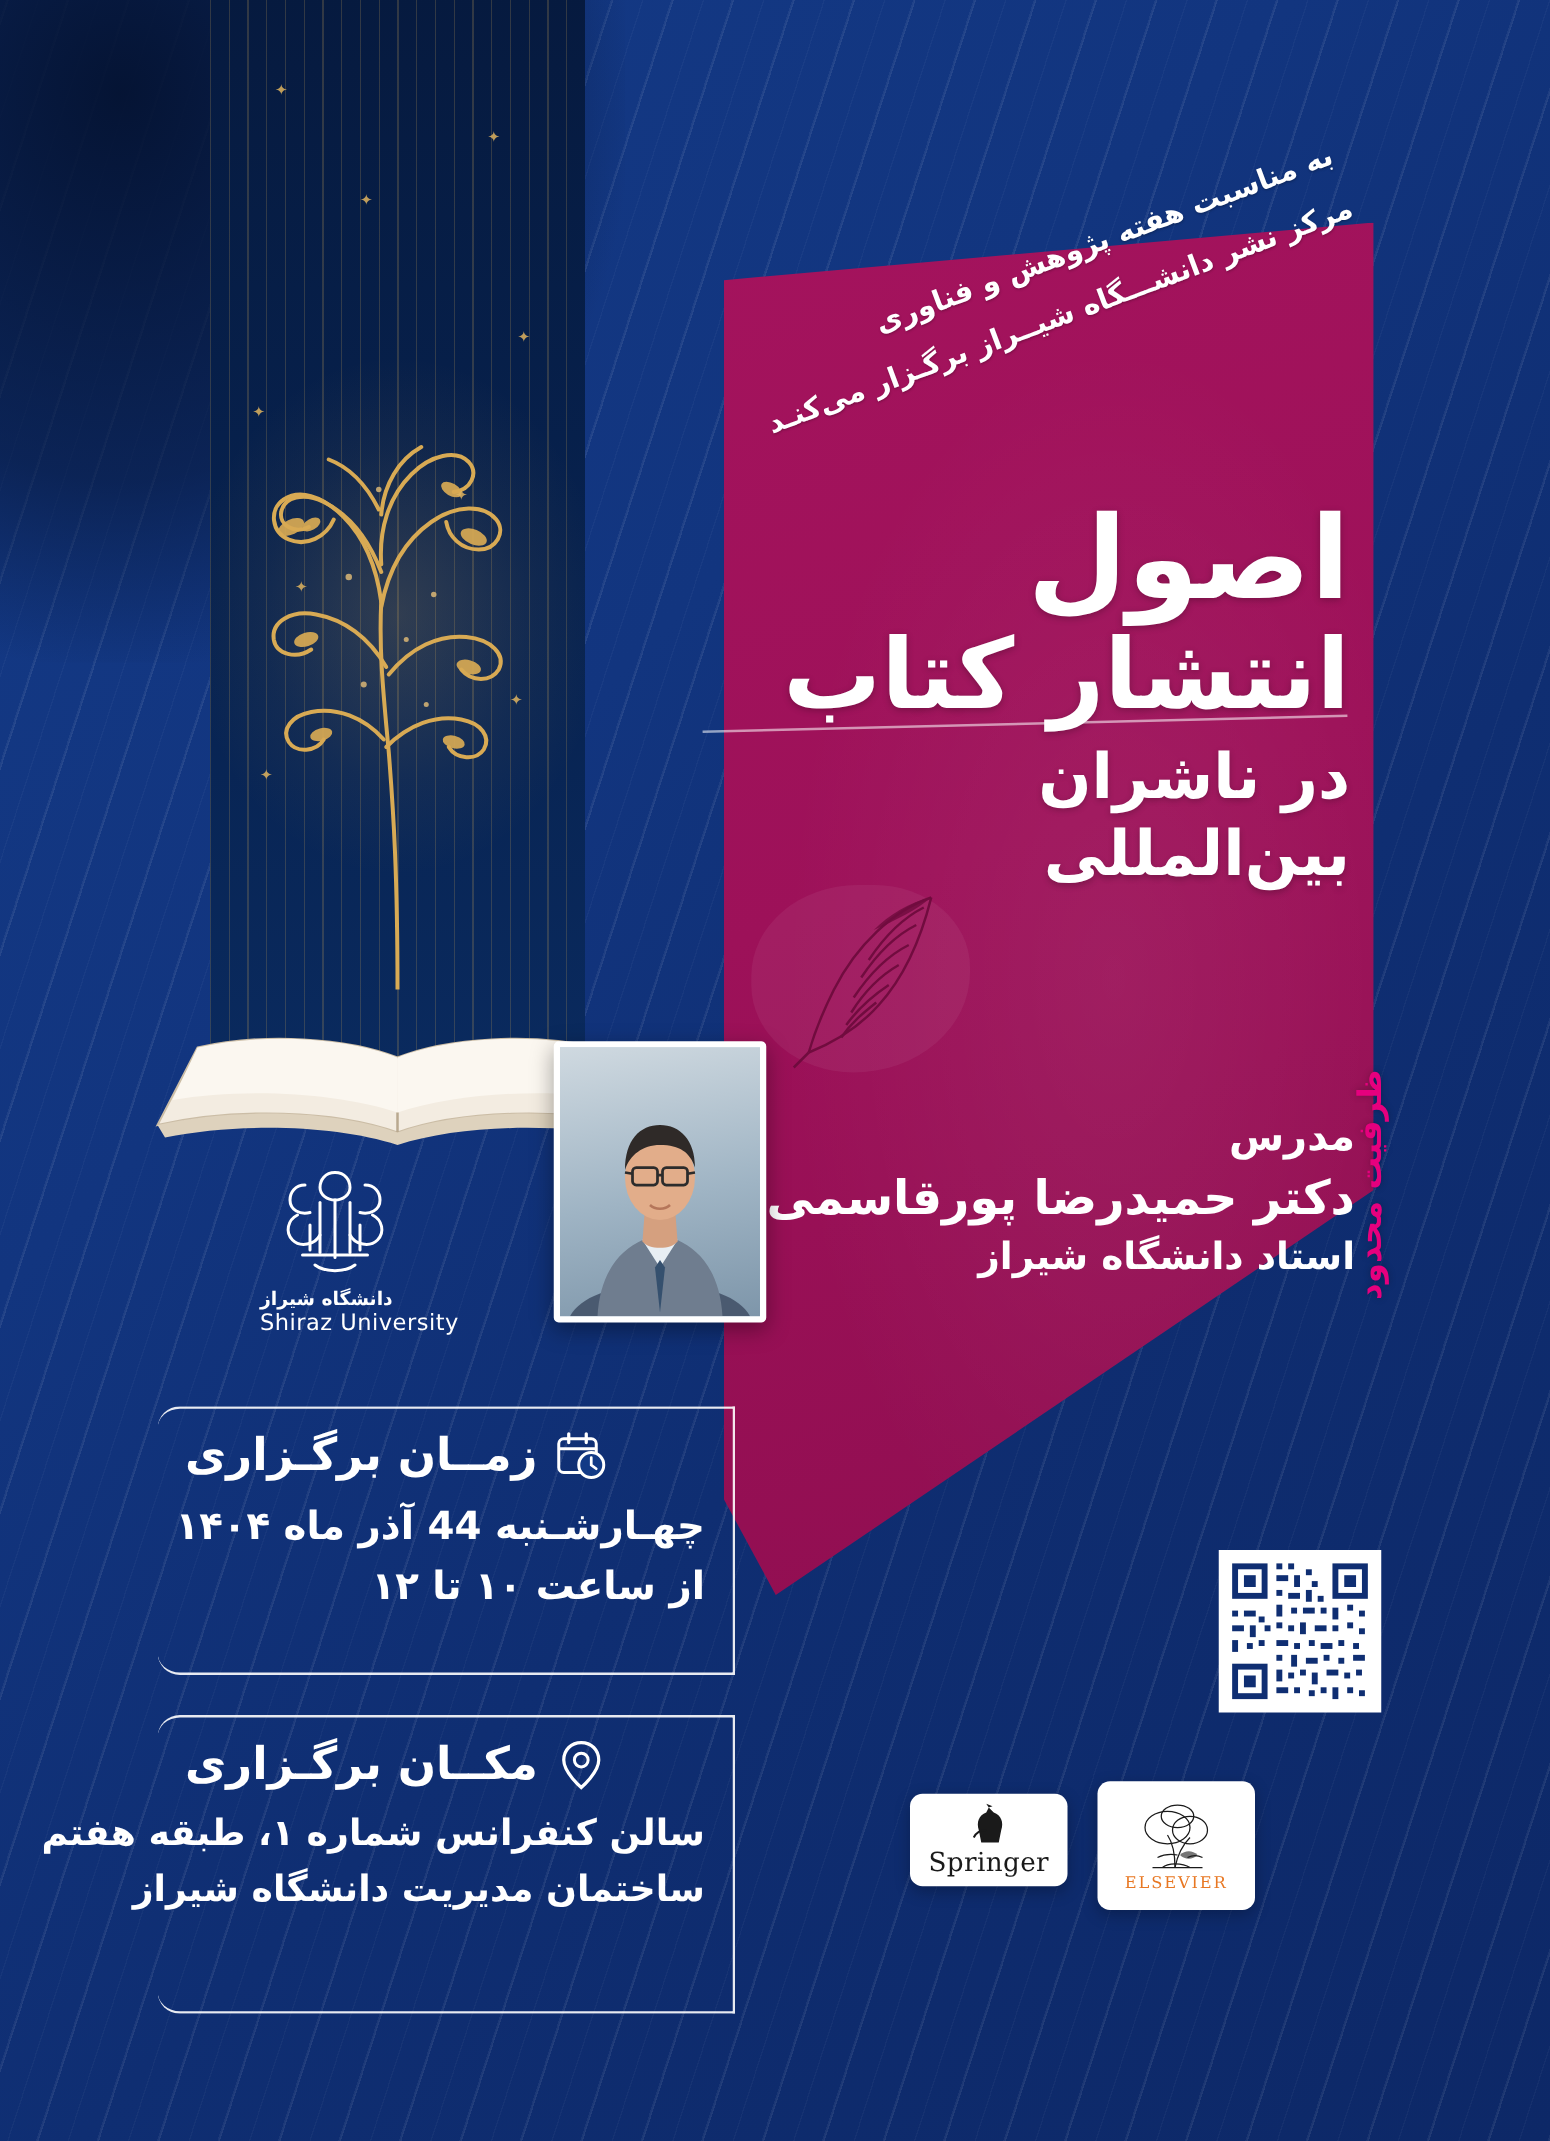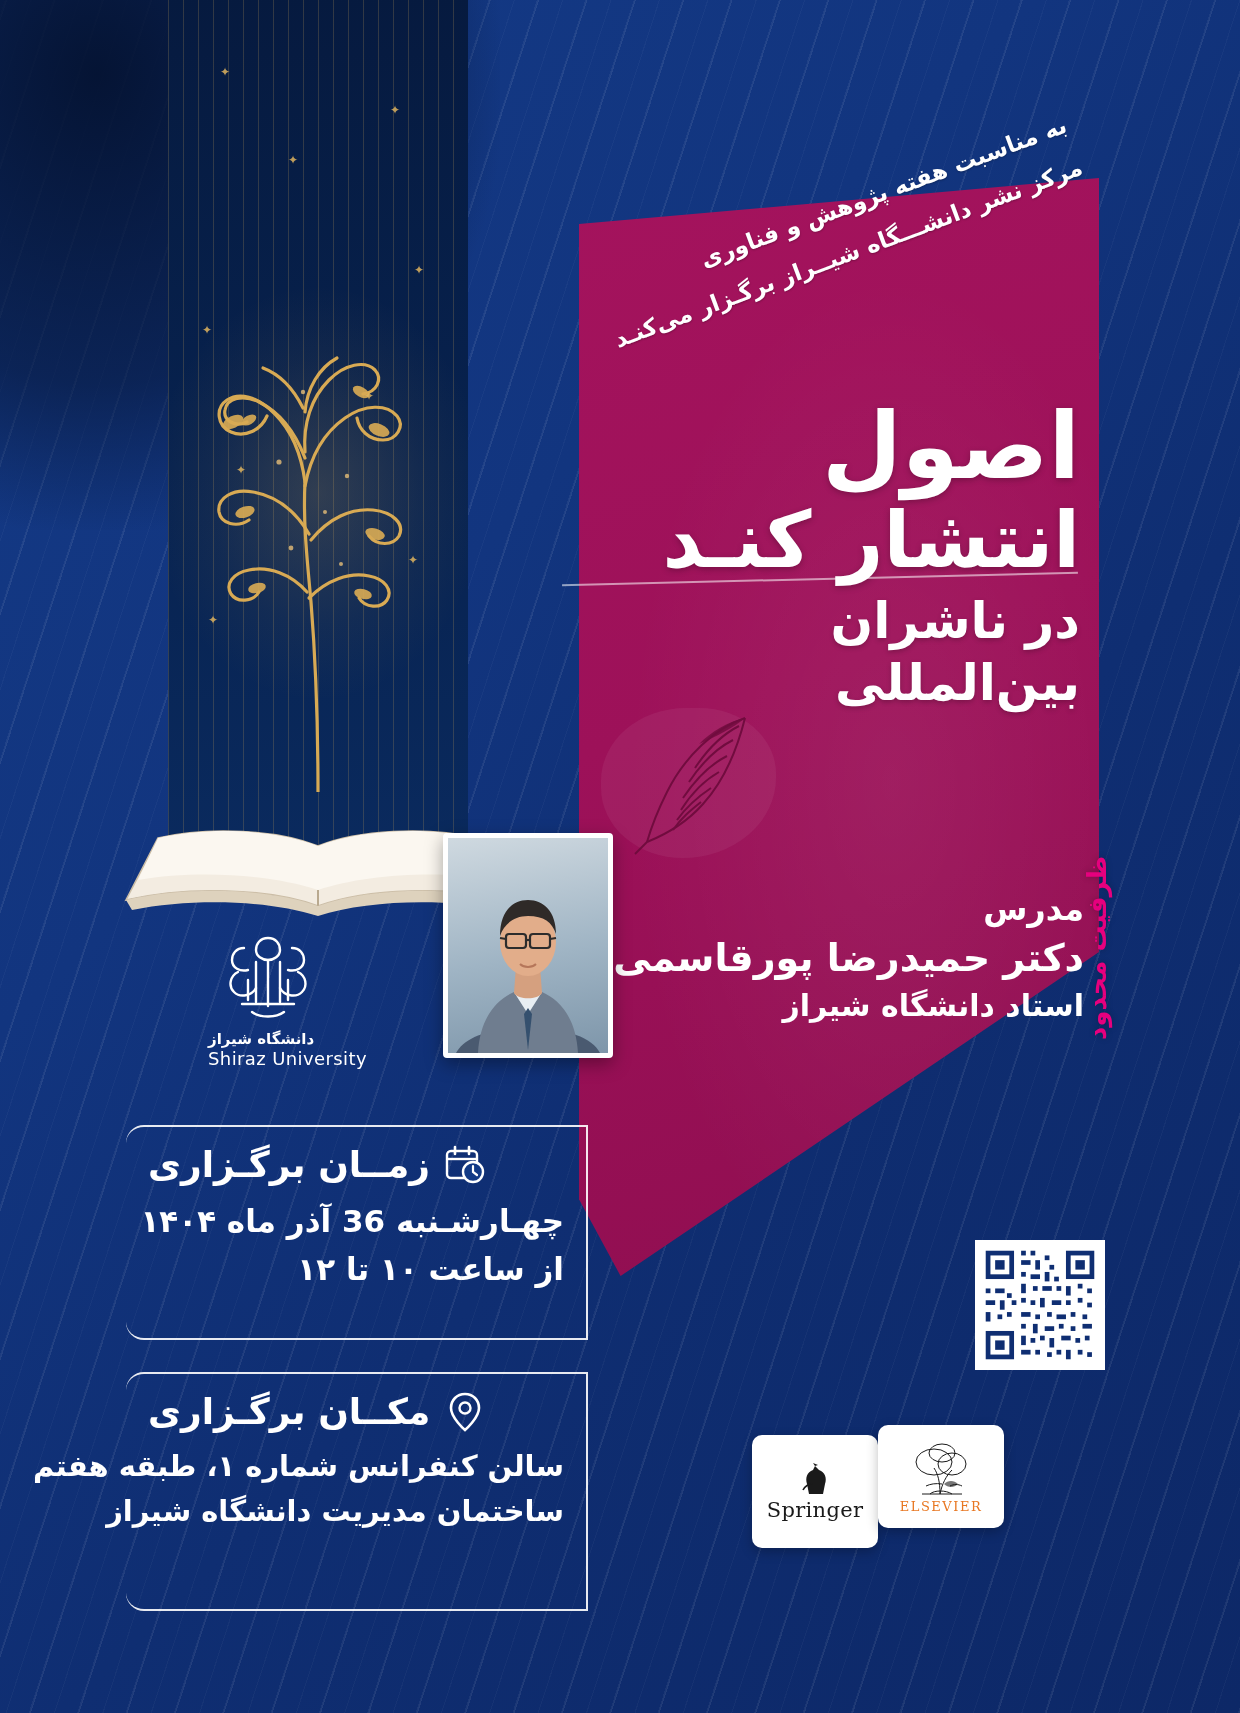--- a/index.html
+++ b/index.html
@@ -370,21 +370,21 @@
     position: absolute;
     background: #fff;
     border-radius: 10px;
     box-sizing: border-box;
     display: flex;
     align-items: center;
     justify-content: center;
     flex-direction: column;
     box-shadow: 0 4px 12px rgba(0,0,0,0.25);
   }
-  .pub.springer { left: 752px; top: 1435px; width: 126px; height: 113px; }
+  .pub.springer { left: 728px; top: 1435px; width: 126px; height: 74px; }
   .pub.elsevier { left: 878px; top: 1425px; width: 126px; height: 103px; }
   .pub .springer-word {
     font-family: "DejaVu Serif", "Liberation Serif", serif;
     font-size: 21px;
     color: #1a1a1a;
     letter-spacing: .3px;
     margin-top: 2px;
   }
   .pub .elsevier-word {
     font-family: "DejaVu Serif", "Liberation Serif", serif;
@@ -479,21 +479,21 @@
     </svg>
   </div>
 
   <div class="rot-lines">
     <div>به مناسبت هفته پژوهش و فناوری</div>
     <div>مرکز نشر دانشـــگاه شیــراز برگـزار می‌کنـد</div>
   </div>
 
   <div class="title-wrap">
     <div class="title-line1">اصول</div>
-    <div class="title-line2">انتشار کنـد</div>
+    <div class="title-line2">انتشار کتاب</div>
     <div class="title-rule"></div>
     <div class="title-line3">در ناشران بین‌المللی</div>
   </div>
 
   <div class="speaker">
     <div class="role">مدرس</div>
     <div class="name">دکتر حمیدرضا پورقاسمی</div>
     <div class="affil">استاد دانشگاه شیراز</div>
   </div>
 
@@ -544,21 +544,21 @@
       <span class="label">زمــان برگـزاری</span>
       <svg class="ico" viewBox="0 0 42 42">
         <rect x="3" y="8" width="30" height="27" rx="4" stroke="#fff" stroke-width="2.4" fill="none"></rect>
         <path d="M3 16 L33 16" stroke="#fff" stroke-width="2.4"></path>
         <path d="M11 4 L11 11 M25 4 L25 11" stroke="#fff" stroke-width="2.6" stroke-linecap="round"></path>
         <circle cx="29" cy="29" r="10" fill="#123a86" stroke="#fff" stroke-width="2.4"></circle>
         <path d="M29 23 L29 29 L33 32" stroke="#fff" stroke-width="2.2" stroke-linecap="round" fill="none"></path>
       </svg>
     </div>
     <div class="body">
-      <div>چهـارشـنبه 36 آذر ماه ۱۴۰۴</div>
+      <div>چهـارشـنبه 44 آذر ماه ۱۴۰۴</div>
       <div>از ساعت ۱۰ تا ۱۲</div>
     </div>
   </div>
 
   <div class="infobox place">
     <div class="head">
       <span class="label">مکــان برگـزاری</span>
       <svg class="ico" viewBox="0 0 42 42">
         <path d="M21 4 C13 4 7 10 7 18 C7 28 21 40 21 40 C21 40 35 28 35 18 C35 10 29 4 21 4 Z" stroke="#fff" stroke-width="2.6" fill="none"></path>
         <circle cx="21" cy="18" r="5.5" stroke="#fff" stroke-width="2.4" fill="none"></circle>

